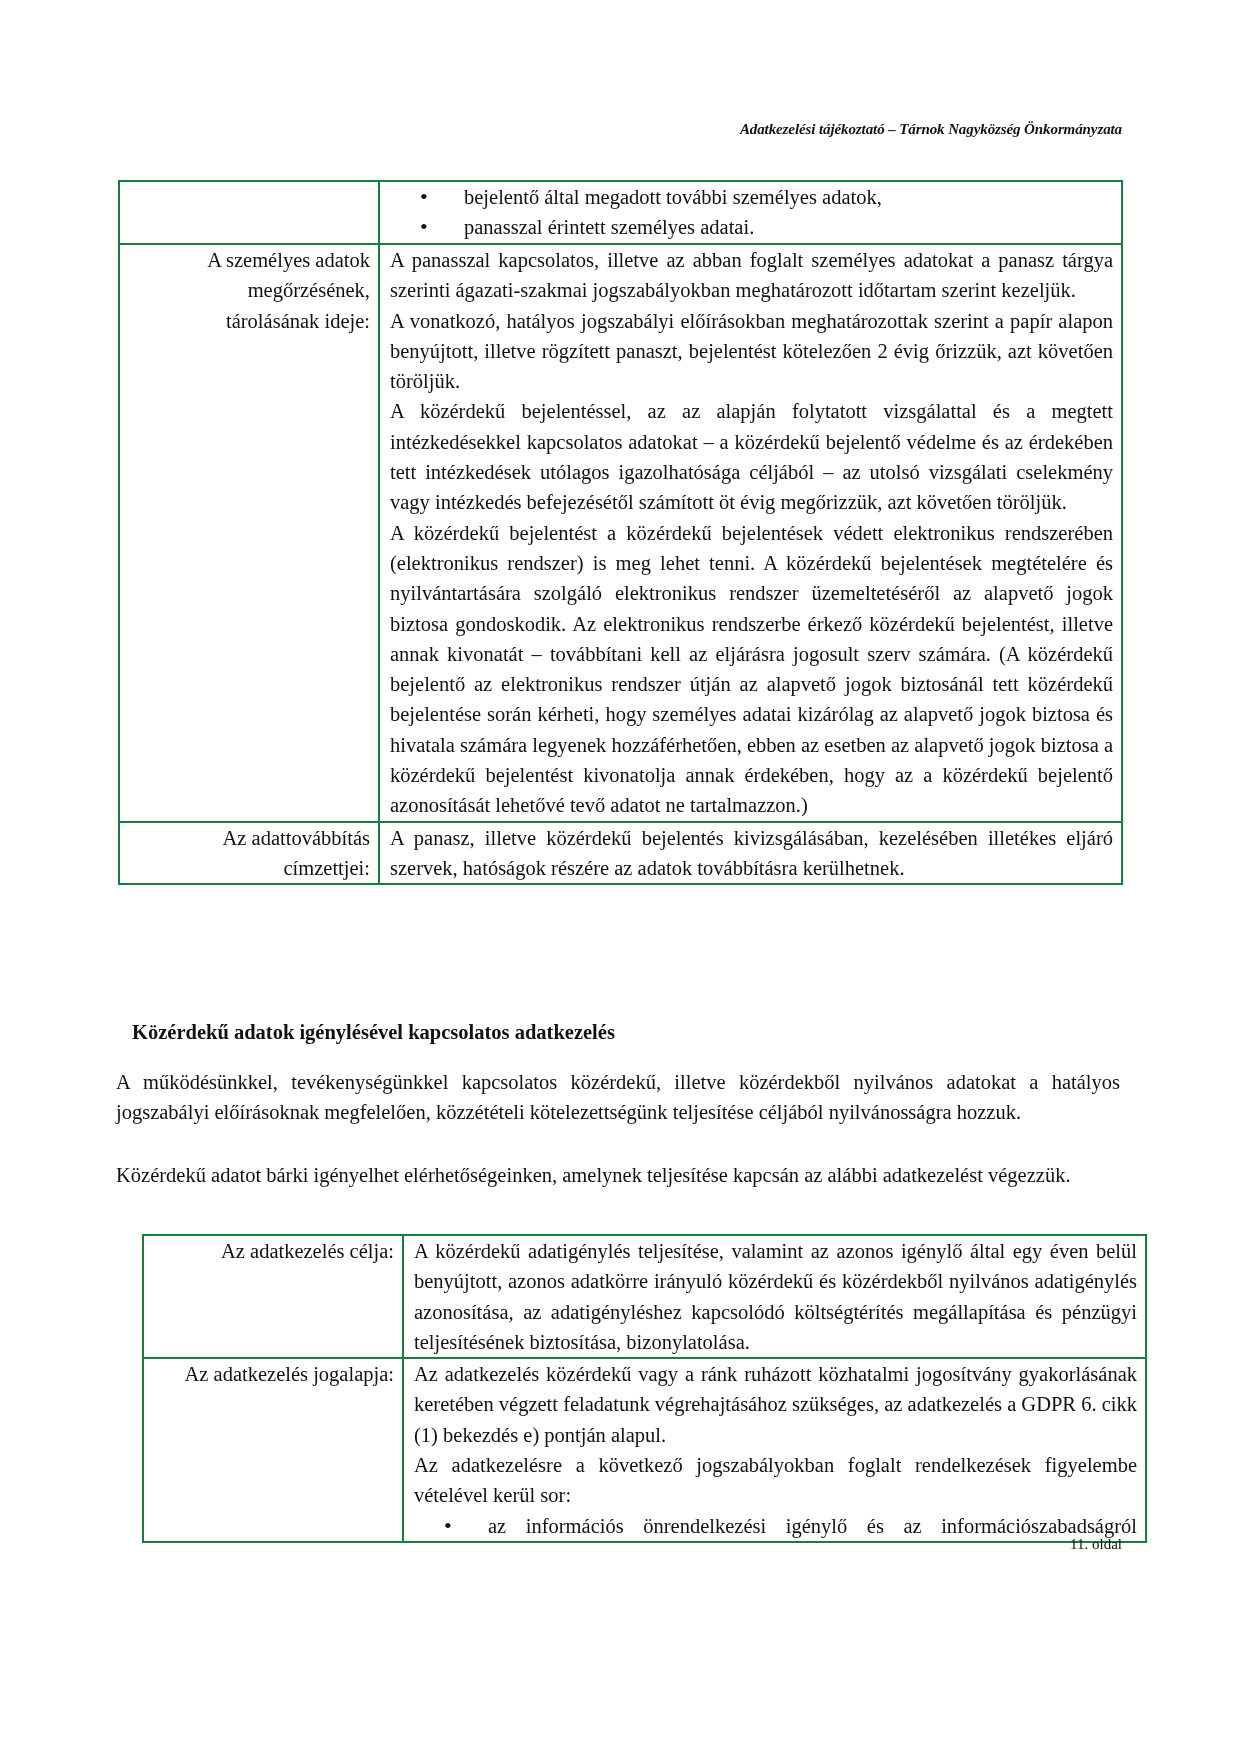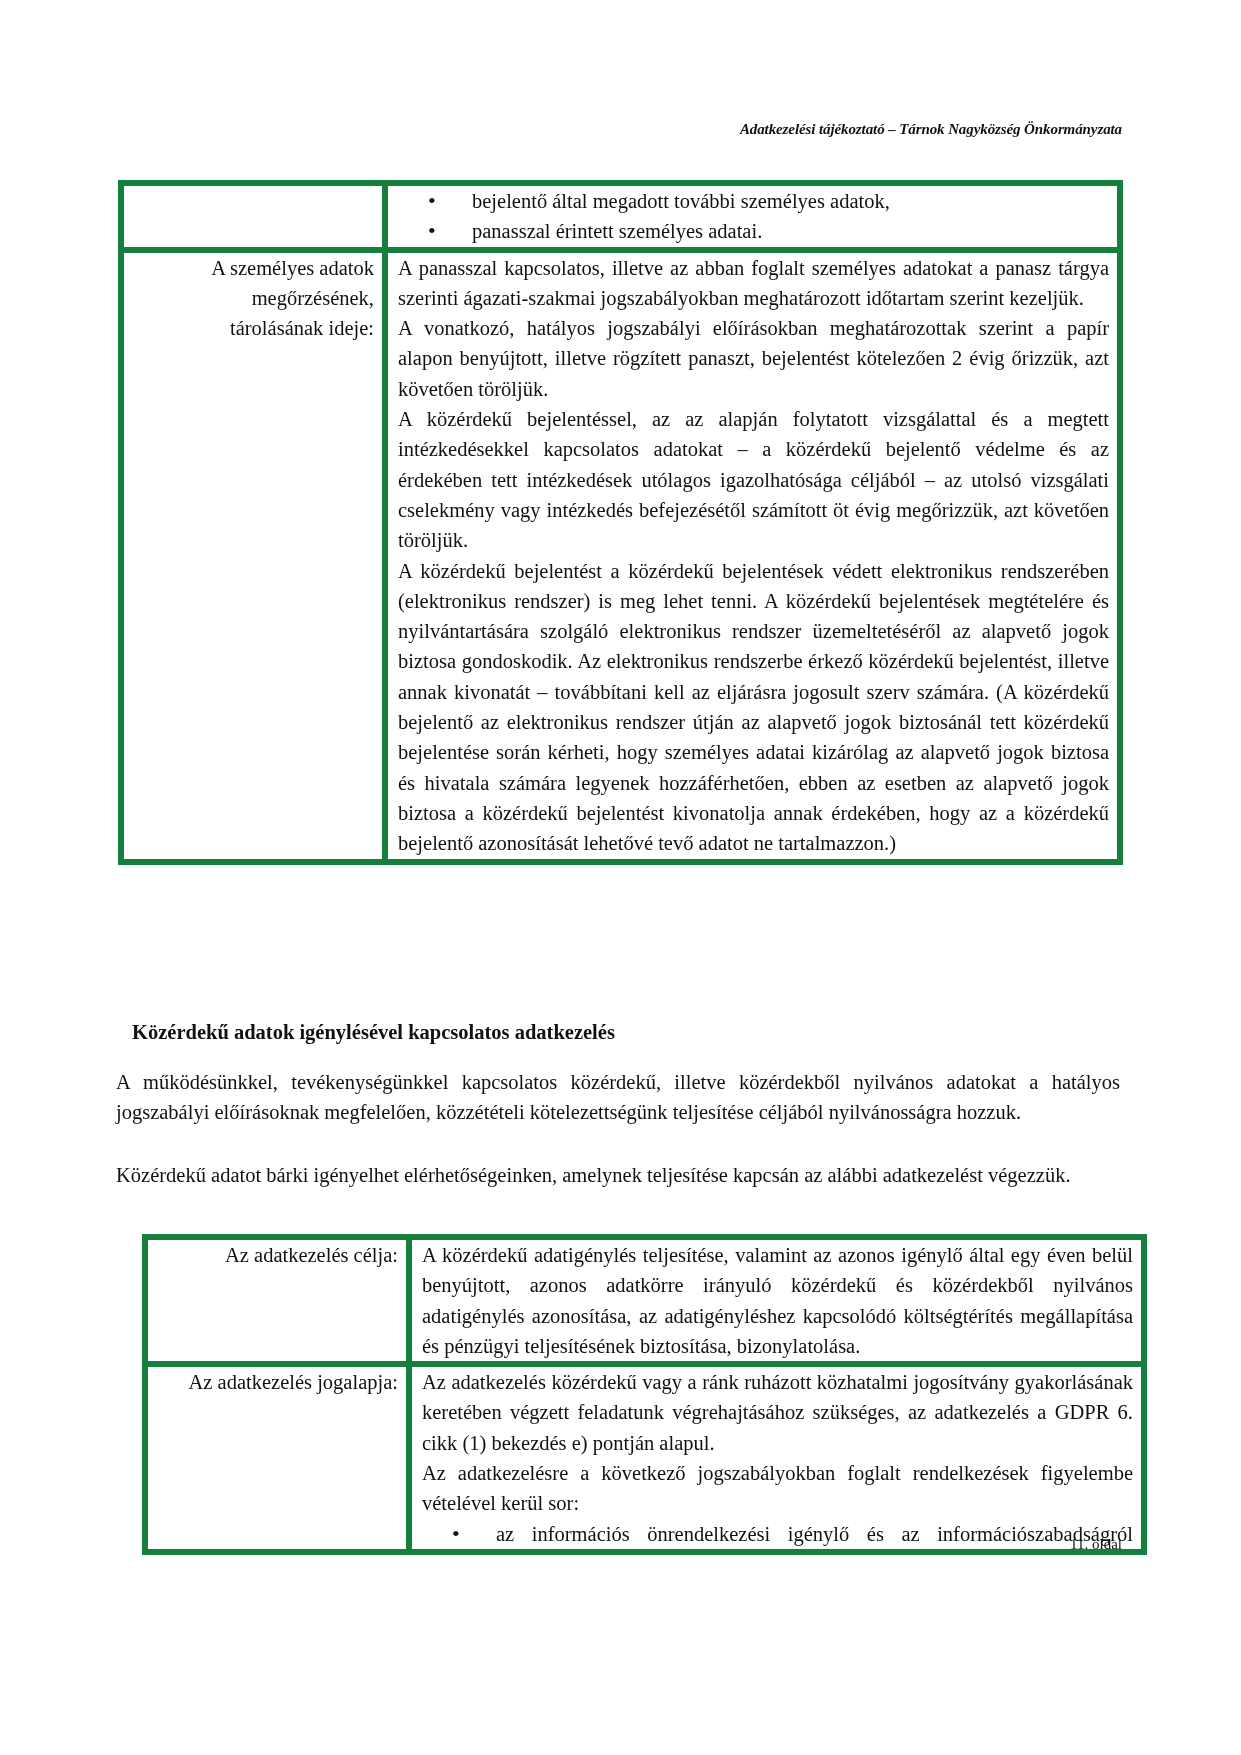--- a/index.html
+++ b/index.html
@@ -1,21 +1,21 @@
 <!DOCTYPE html>
 <html><head>
   <meta charset="utf-8">
   <style>
     html, body { margin: 0; padding: 0; background: #ffffff; }
     body { width: 1241px; height: 1755px; position: relative; overflow: hidden;
            font-family: "Liberation Serif", "DejaVu Serif", serif; color: #111; font-size: 20.5px; }
     .header { position: absolute; top: 121px; right: 119px; font-style: italic; font-weight: bold;
               font-size: 15px; letter-spacing: -0.1px; }
     table.doc { position: absolute; left: 118px; width: 1005px; border-collapse: collapse; }
-    table.doc td { border: 6px solid #15803d; vertical-align: top; line-height: 30.3px; padding: 0 8px 0 10px; }
+    table.doc td { border: 2px solid #15803d; vertical-align: top; line-height: 30.3px; padding: 0 8px 0 10px; }
     table.doc td.lbl { width: 240px; text-align: right; }
     table.doc td.val { text-align: justify; padding-right: 8px; }
     .p { margin: 0; text-align: justify; text-align-last: left; }
     ul.bl { margin: 0; padding: 0; list-style: none; }
     ul.bl li { position: relative; padding-left: 74px; }
     ul.bl li::before { content: "\2022"; position: absolute; left: 30px; font-size: 22px; }
     #t1 { top: 180px; }
     #t2 { top: 1234px; margin-left: 24px; }
     .h2 { position: absolute; left: 132px; top: 1021px; font-weight: bold; font-size: 20.5px; }
     .body-p { position: absolute; left: 116px; width: 1004px; line-height: 30.3px; text-align: justify; text-align-last: left; margin: 0; }
@@ -45,20 +45,29 @@
       <div>megőrzésének,</div>
       <div>tárolásának ideje:</div>
     </td>
     <td class="val">
       <p class="p">A panasszal kapcsolatos, illetve az abban foglalt személyes adatokat a panasz tárgya szerinti ágazati-szakmai jogszabályokban meghatározott időtartam szerint kezeljük.</p>
       <p class="p">A vonatkozó, hatályos jogszabályi előírásokban meghatározottak szerint a papír alapon benyújtott, illetve rögzített panaszt, bejelentést kötelezően 2 évig őrizzük, azt követően töröljük.</p>
       <p class="p">A közérdekű bejelentéssel, az az alapján folytatott vizsgálattal és a megtett intézkedésekkel kapcsolatos adatokat – a közérdekű bejelentő védelme és az érdekében tett intézkedések utólagos igazolhatósága céljából – az utolsó vizsgálati cselekmény vagy intézkedés befejezésétől számított öt évig megőrizzük, azt követően töröljük.</p>
       <p class="p">A közérdekű bejelentést a közérdekű bejelentések védett elektronikus rendszerében (elektronikus rendszer) is meg lehet tenni. A közérdekű bejelentések megtételére és nyilvántartására szolgáló elektronikus rendszer üzemeltetéséről az alapvető jogok biztosa gondoskodik. Az elektronikus rendszerbe érkező közérdekű bejelentést, illetve annak kivonatát – továbbítani kell az eljárásra jogosult szerv számára. (A közérdekű bejelentő az elektronikus rendszer útján az alapvető jogok biztosánál tett közérdekű bejelentése során kérheti, hogy személyes adatai kizárólag az alapvető jogok biztosa és hivatala számára legyenek hozzáférhetően, ebben az esetben az alapvető jogok biztosa a közérdekű bejelentést kivonatolja annak érdekében, hogy az a közérdekű bejelentő azonosítását lehetővé tevő adatot ne tartalmazzon.)</p>
     </td>
   </tr>
+  <tr>
+    <td class="lbl">
+      <div>Az adattovábbítás</div>
+      <div>címzettjei:</div>
+    </td>
+    <td class="val">
+      <p class="p">A panasz, illetve közérdekű bejelentés kivizsgálásában, kezelésében illetékes eljáró szervek, hatóságok részére az adatok továbbításra kerülhetnek.</p>
+    </td>
+  </tr>
 </tbody>
   </table>
 
 <div class="h2">Közérdekű adatok igénylésével kapcsolatos adatkezelés</div>
 <p class="body-p" id="bp1">A működésünkkel, tevékenységünkkel kapcsolatos közérdekű, illetve közérdekből nyilvános adatokat a hatályos jogszabályi előírásoknak megfelelően, közzétételi kötelezettségünk teljesítése céljából nyilvánosságra hozzuk.</p>
 <p class="body-p" id="bp2">Közérdekű adatot bárki igényelhet elérhetőségeinken, amelynek teljesítése kapcsán az alábbi adatkezelést végezzük.</p>
 
 <table class="doc" id="t2">
   <tbody>
       <tr>

